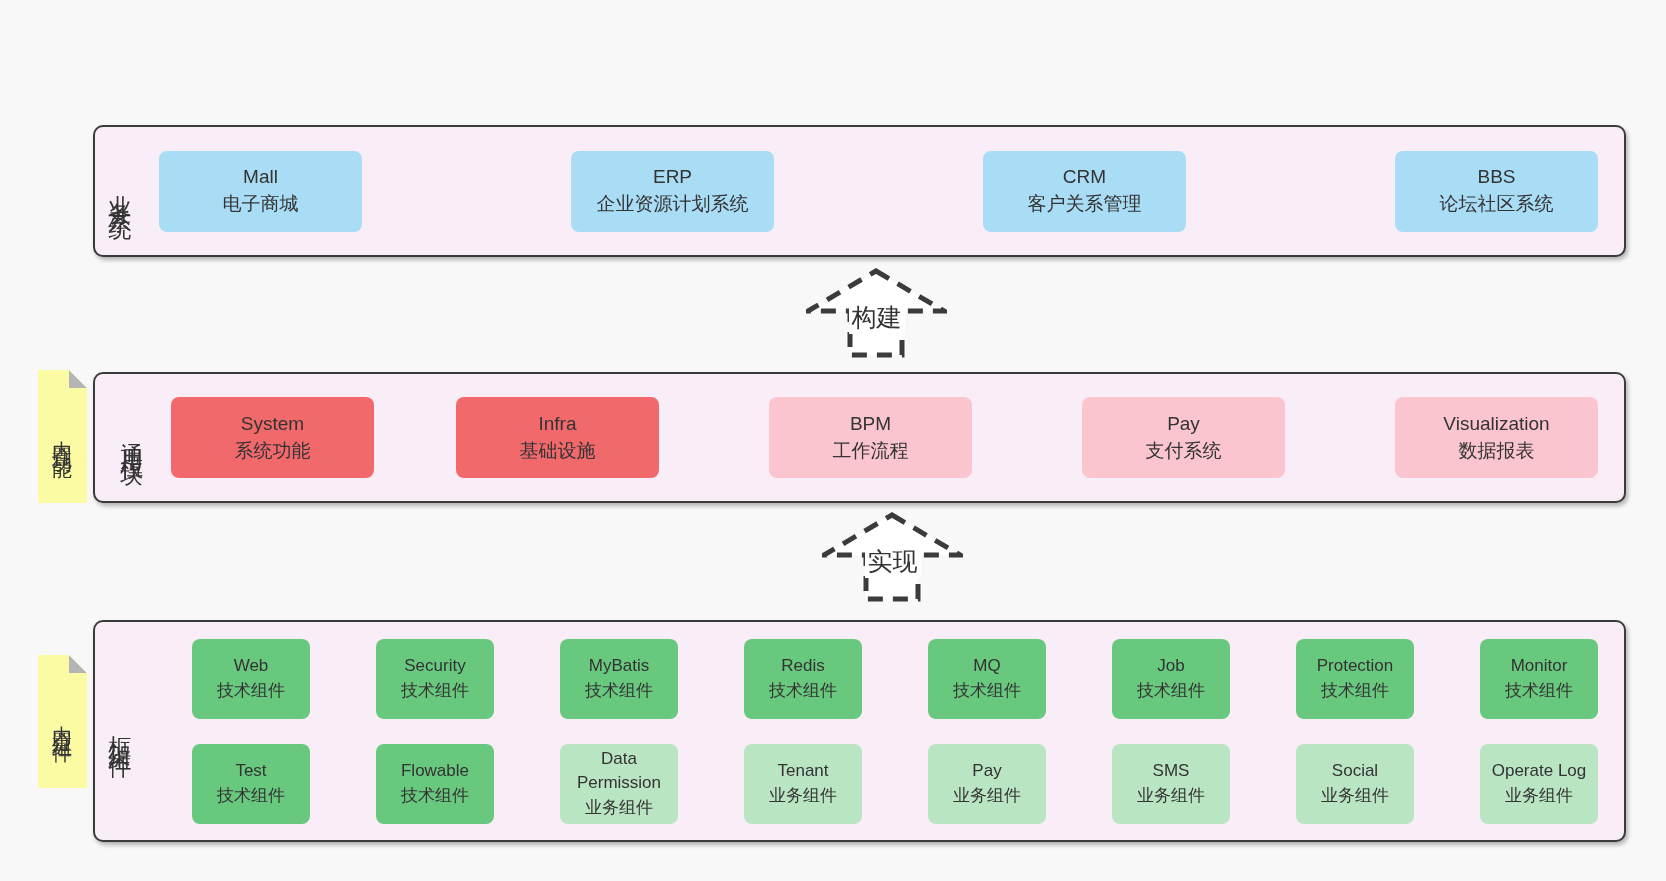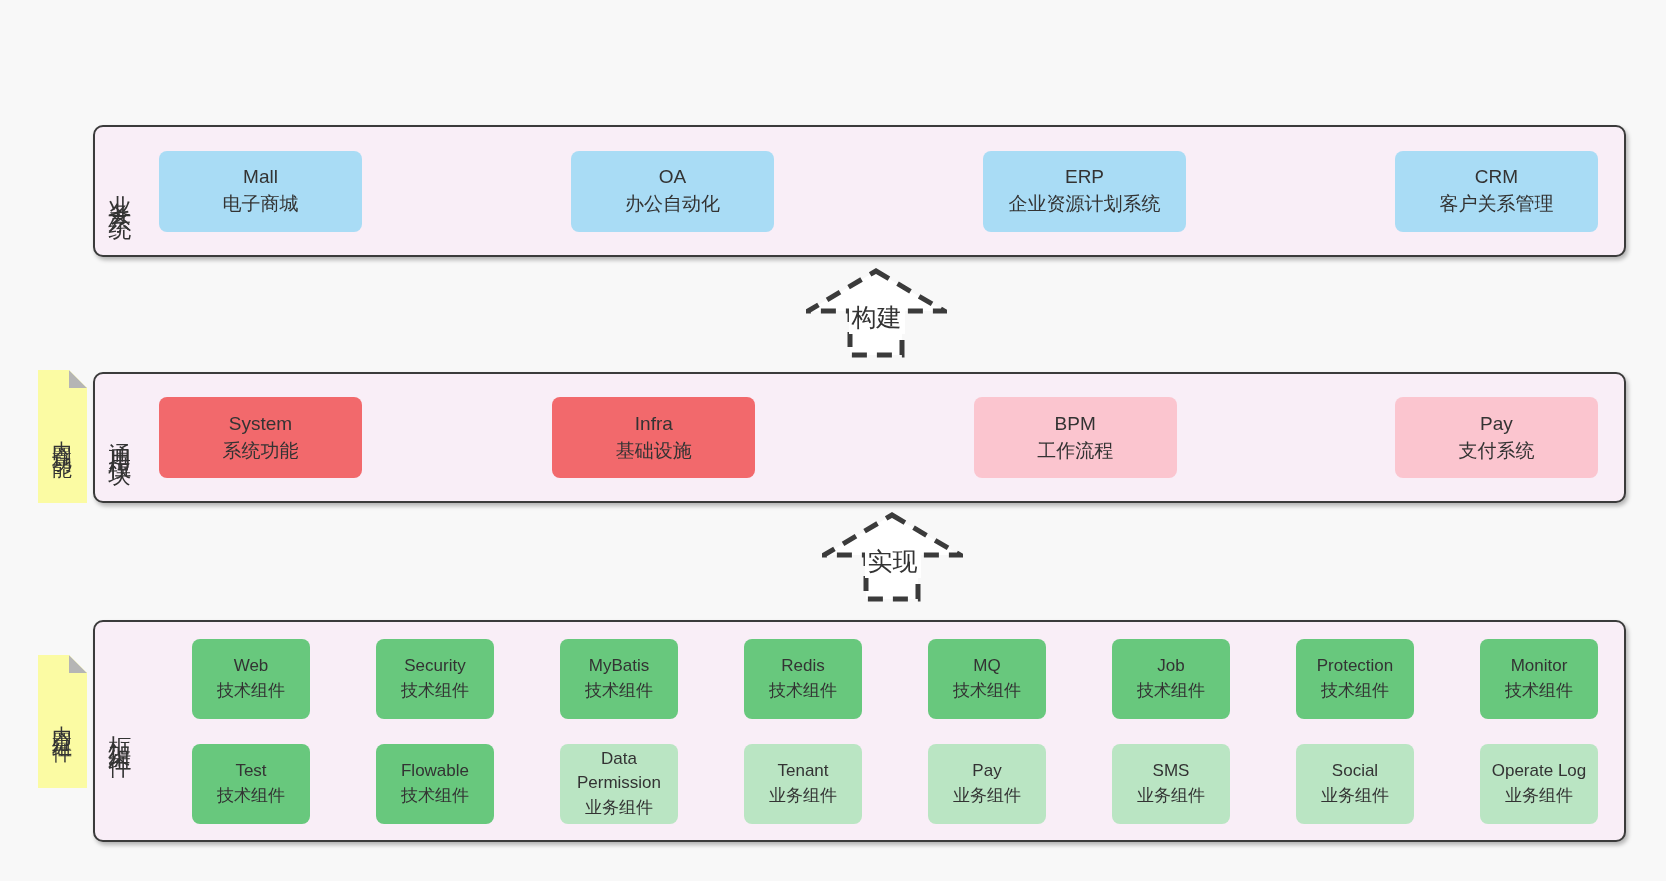--- a/index.html
+++ b/index.html
@@ -19,21 +19,21 @@
     left:93px;width:1533px;
     background:var(--panel_bg);
     border:2px solid var(--panel_border);
     border-radius:10px;
     box-shadow:2px 3px 4px rgba(0,0,0,0.28);
     box-sizing:border-box;
     display:flex;
     align-items:center;
   }
   .panel-business{top:125px;height:132px;}
-  .panel-modules{top:372px;height:131px;}
+  .panel-modules{top:372px;height:131px;padding-left:12px;}
   .panel-framework{top:620px;height:222px;}
   .v-label{
     writing-mode:vertical-lr;
     text-orientation:upright;
     font-size:23px;
     letter-spacing:7px;
     color:var(--text);
     margin-left:12px;
     width:42px;
     text-align:center;
@@ -117,30 +117,30 @@
 
   <div class="panel panel-business">
     <div class="v-label">业务系统</div>
     <div class="rows">
         <div class="box-row">
           <div class="box v-blue">
             <div class="box-title">Mall</div>
             <div class="box-sub">电子商城</div>
           </div>
           <div class="box v-blue">
-            <div class="box-title">OA</div>
-            <div class="box-sub">办公自动化</div>
-          </div>
-          <div class="box v-blue">
             <div class="box-title">ERP</div>
             <div class="box-sub">企业资源计划系统</div>
           </div>
           <div class="box v-blue">
             <div class="box-title">CRM</div>
             <div class="box-sub">客户关系管理</div>
+          </div>
+          <div class="box v-blue">
+            <div class="box-title">BBS</div>
+            <div class="box-sub">论坛社区系统</div>
           </div>
         </div>
       </div>
   </div>
 
   <div class="arrow arrow-build">
     <svg viewBox="0 0 141 90">
       <polygon points="70,3 138,43 96,43 96,87 44,87 44,43 2,43" fill="#ffffff" stroke="#3b3b3b" stroke-width="5" stroke-dasharray="15 10"></polygon>
     </svg>
     <div class="arrow-label">构建</div>
@@ -164,20 +164,24 @@
             <div class="box-sub">基础设施</div>
           </div>
           <div class="box v-pink">
             <div class="box-title">BPM</div>
             <div class="box-sub">工作流程</div>
           </div>
           <div class="box v-pink">
             <div class="box-title">Pay</div>
             <div class="box-sub">支付系统</div>
           </div>
+          <div class="box v-pink">
+            <div class="box-title">Visualization</div>
+            <div class="box-sub">数据报表</div>
+          </div>
         </div>
       </div>
   </div>
 
   <div class="arrow arrow-implement">
     <svg viewBox="0 0 141 90">
       <polygon points="70,3 138,43 96,43 96,87 44,87 44,43 2,43" fill="#ffffff" stroke="#3b3b3b" stroke-width="5" stroke-dasharray="15 10"></polygon>
     </svg>
     <div class="arrow-label">实现</div>
   </div>

